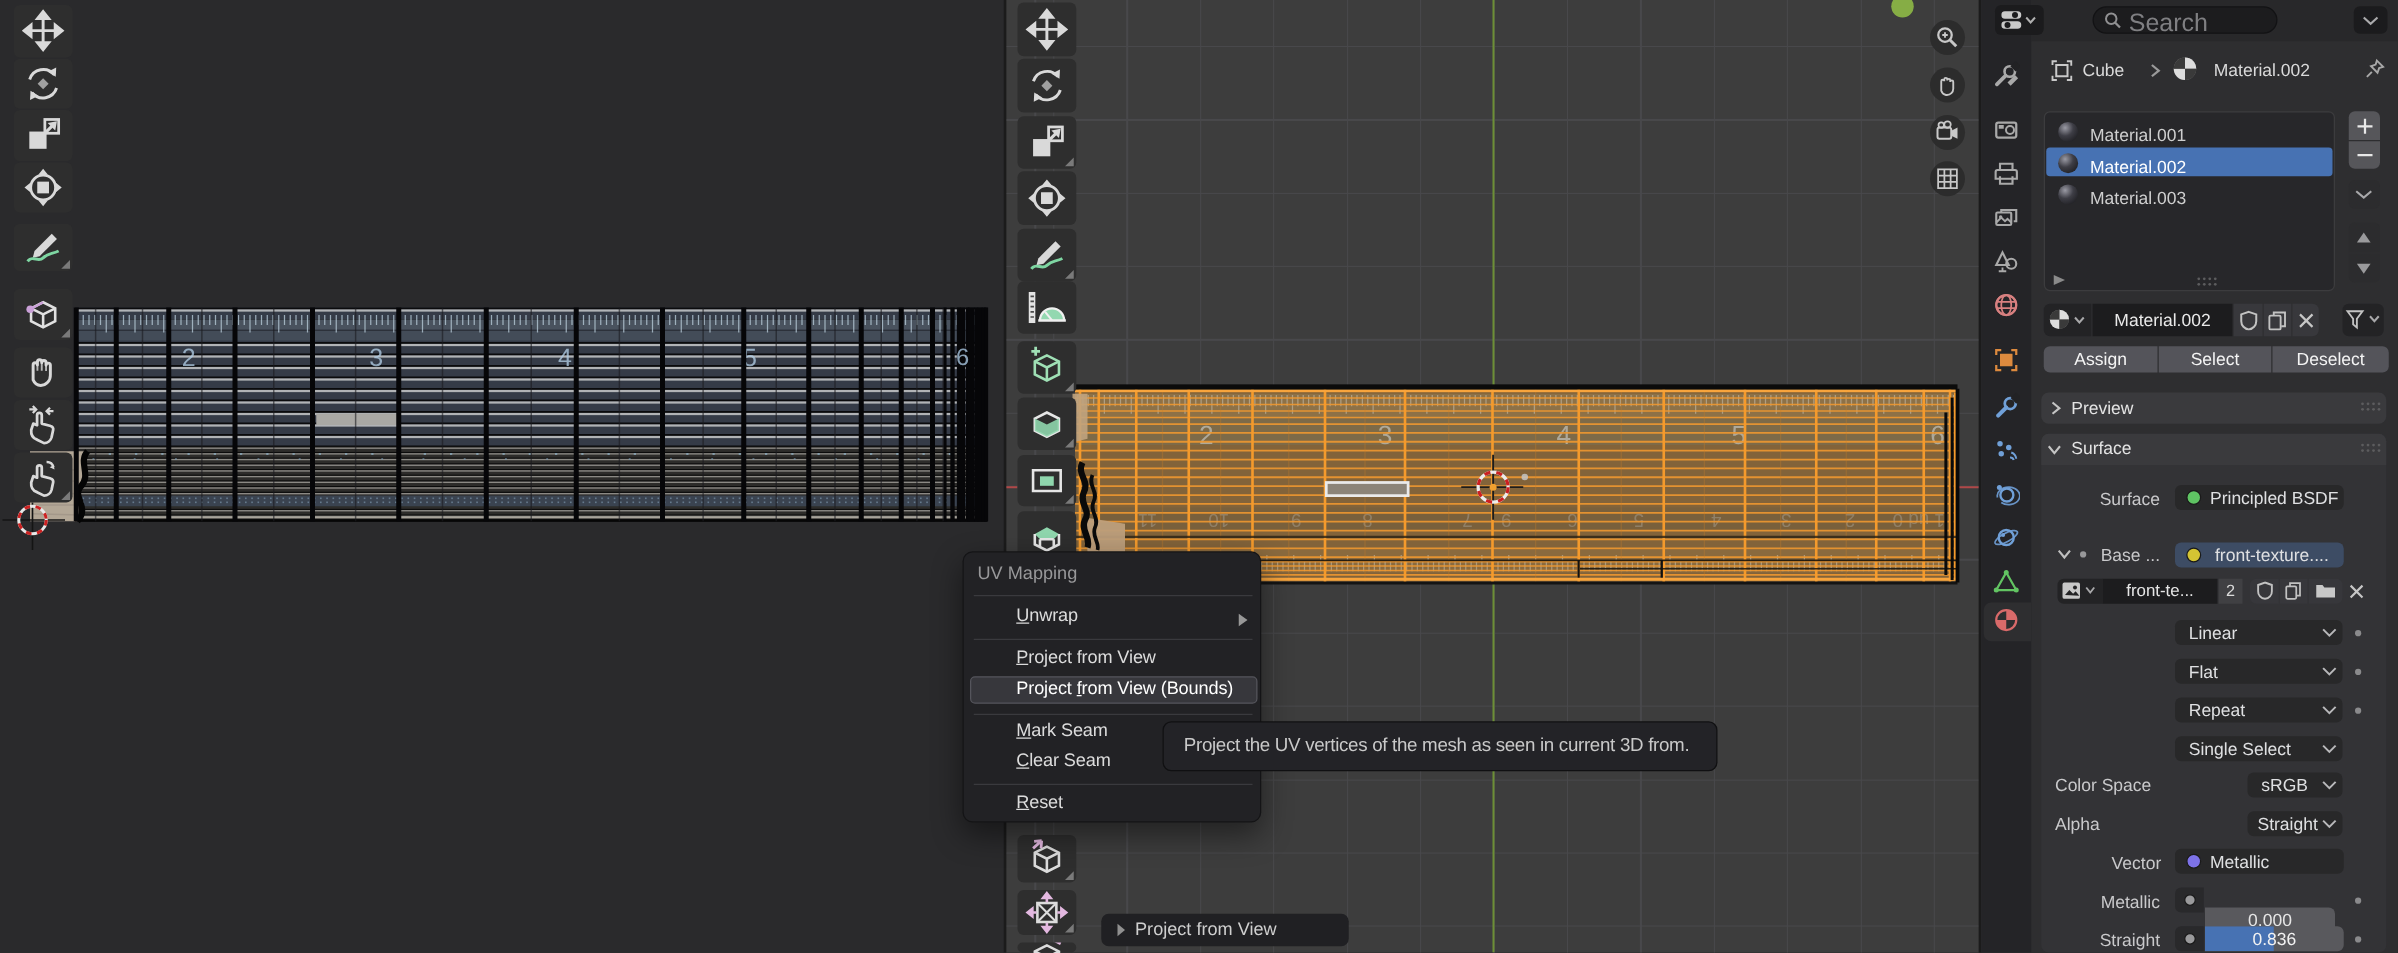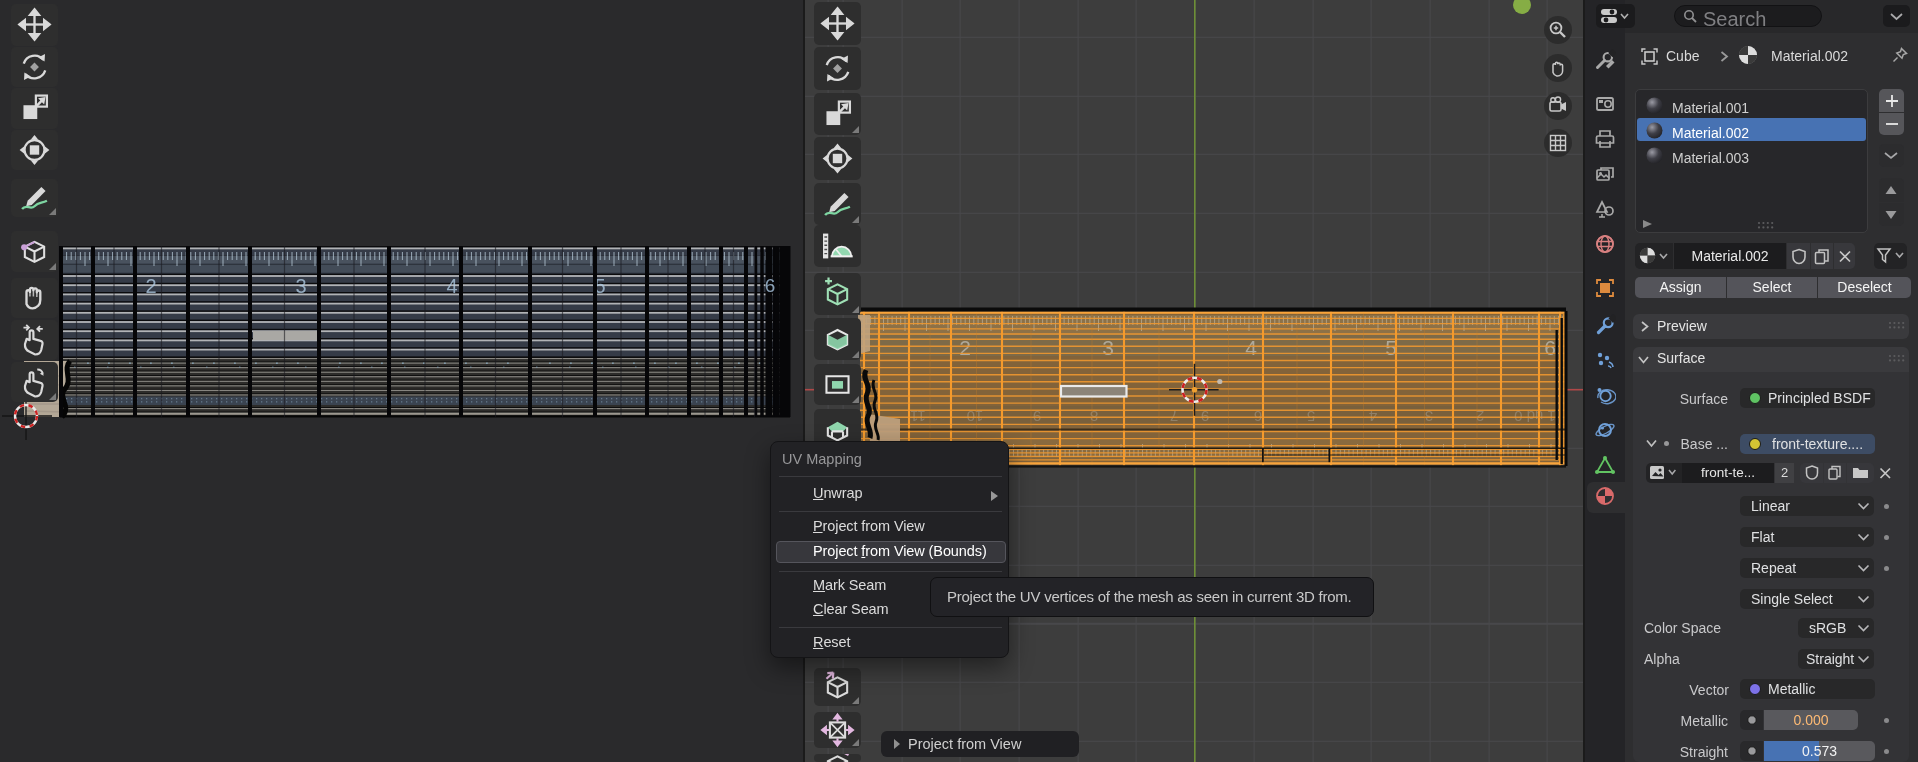--- a/index.html
+++ b/index.html
@@ -1633,30 +1633,30 @@
     <div class="abs lbl" style="left:24px;top:681.5px;width:120px;text-align:right">Vector</div>
     <div class="wdg" style="left:155px;top:679px;width:135px"><span style="margin-left:28px">Metallic</span></div>
     <svg class="abs" style="left:162.5px;top:682px" width="14" height="14">
       <circle cx="7" cy="7" r="5.5" fill="#7d72e8" stroke="#1a1a1a" stroke-width="1"></circle>
     </svg>
     <div class="abs lbl" style="left:23px;top:712.5px;width:120px;text-align:right">Metallic</div>
     <div class="abs" style="left:155px;top:710px;width:23px;height:20px;background:#29292b;border-radius:5px 0 0 5px"></div>
     <svg class="abs" style="left:160px;top:713px" width="14" height="14">
       <circle cx="7" cy="7" r="4.2" fill="#9a9a9c" stroke="#1a1a1a" stroke-width="1"></circle>
     </svg>
-    <div class="abs" style="left:179px;top:710px;width:94px;height:20px;background:#59595d;border-radius:0 5px 5px 0;color:#fdba74;text-align:center;line-height:20px">0.000</div>
+    <div class="abs" style="left:179px;top:726px;width:104px;height:20px;background:#59595d;border-radius:0 5px 5px 0;color:#e5e5e5;text-align:center;line-height:20px">0.000</div>
     <div class="abs" style="left:299px;top:718px;width:5px;height:5px;border-radius:50%;background:#8a8a8c"></div>
     <div class="abs lbl" style="left:23px;top:743.5px;width:120px;text-align:right">Straight</div>
     <div class="abs" style="left:155px;top:741px;width:23px;height:20px;background:#29292b;border-radius:5px 0 0 5px"></div>
     <svg class="abs" style="left:160px;top:744px" width="14" height="14">
       <circle cx="7" cy="7" r="4.2" fill="#9a9a9c" stroke="#1a1a1a" stroke-width="1"></circle>
     </svg>
     <div class="abs" style="left:179px;top:741px;width:111px;height:20px;background:#59595d;border-radius:0 5px 5px 0;overflow:hidden">
       <div style="position:absolute;left:0;top:0;width:55px;height:20px;background:#4772b3"></div>
-      <div style="position:absolute;width:111px;text-align:center;line-height:20px;color:#f2f2f2">0.573</div>
+      <div style="position:absolute;width:111px;text-align:center;line-height:20px;color:#f2f2f2">0.836</div>
     </div>
     <div class="abs" style="left:299px;top:749px;width:5px;height:5px;border-radius:50%;background:#8a8a8c"></div>
     <svg class="abs" style="left:9px;top:49px" width="22" height="22" viewBox="0 0 22 22">
       <path d="M3.5,18.5 L10.5,11.5" stroke="#a9a9a9" stroke-width="3" stroke-linecap="round"></path>
       <circle cx="13.8" cy="8.2" r="4.2" fill="none" stroke="#a9a9a9" stroke-width="2.1"></circle>
       <rect x="15.5" y="1" width="6" height="6" fill="#222224" transform="rotate(45 18.5 4)"></rect>
       <path d="M12,17 L18,11 l2.5,2.5 -6,6 Z" fill="#a9a9a9"></path>
     </svg>
     <svg class="abs" style="left:9px;top:93px" width="22" height="22" viewBox="0 0 22 22">
       <rect x="3" y="5" width="16" height="12" rx="1.6" fill="none" stroke="#a9a9a9" stroke-width="1.8"></rect>

